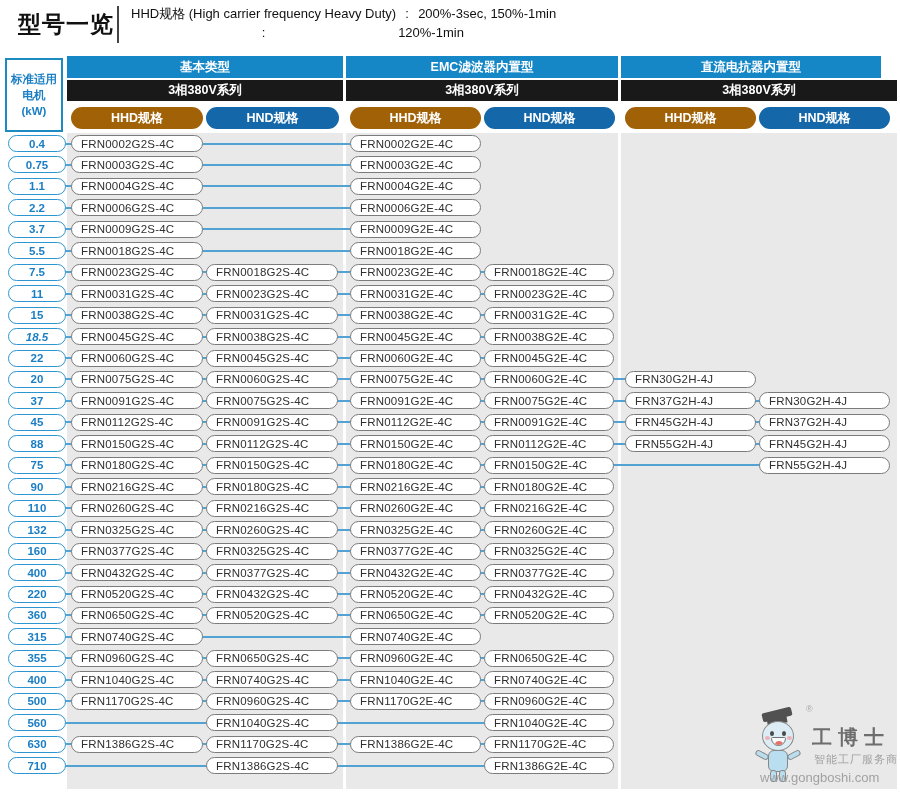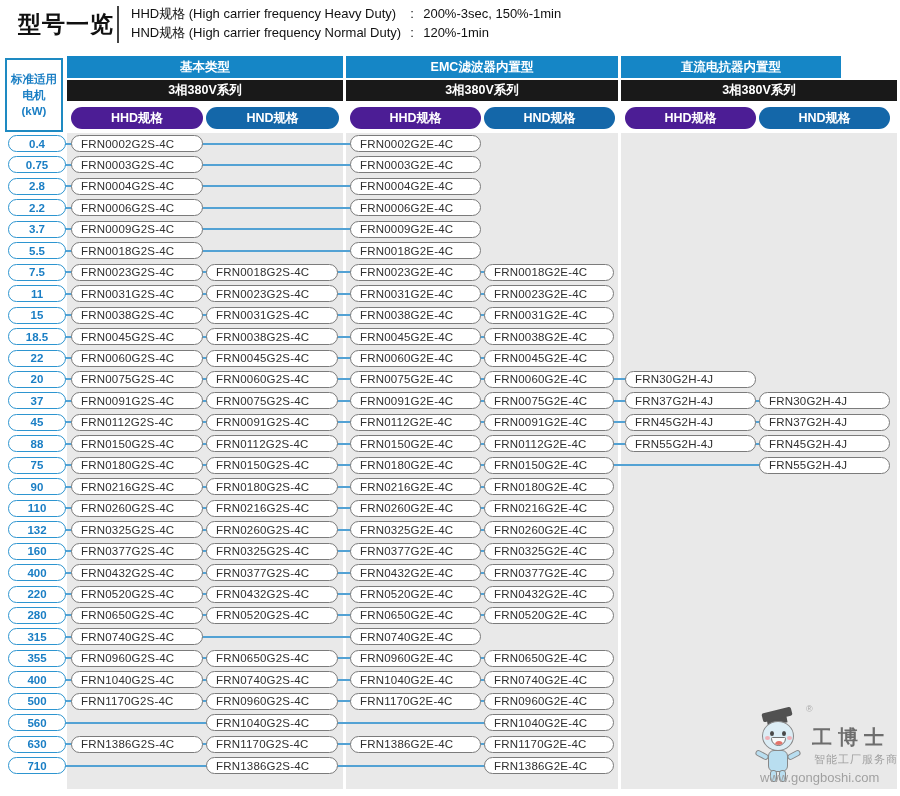--- a/index.html
+++ b/index.html
@@ -15,21 +15,21 @@
   .legend .sep { text-align:center; }
 
   
   .motor-box { position:absolute; left:5px; top:58px; width:58px; height:74px; background:#fff; border:2px solid #1e8ac2; display:flex; flex-direction:column; justify-content:center; align-items:center; gap:1px; }
   .motor-box div { font-size:11.5px; font-weight:700; color:#1b7fc4; line-height:15px; white-space:nowrap; }
 
   
   .grp-title { position:absolute; top:56px; height:22px; background:#1586c6; color:#fff; font-size:12.5px; font-weight:700; display:flex; align-items:center; justify-content:center; }
   .grp-series { position:absolute; top:80px; height:21px; background:#191919; color:#fff; font-size:12.5px; font-weight:700; display:flex; align-items:center; justify-content:center; }
   .hdr-pill { position:absolute; top:107px; height:22px; border-radius:11px; color:#fff; font-size:12.5px; font-weight:700; display:flex; align-items:center; justify-content:center; }
-  .hdr-pill.hhd { background:#4c1d95; }
+  .hdr-pill.hhd { background:#a16207; }
   .hdr-pill.hnd { background:#1467a9; }
 
   
   .panel { position:absolute; top:133px; height:656px; background:#e9e9e9; }
 
   
   .kw-pill { position:absolute; height:17px; background:#fff; border:1.5px solid #2d95d0; border-radius:9px; color:#1a7ec4; font-size:11.5px; font-weight:700; display:flex; align-items:center; justify-content:center; z-index:2; }
   .model-pill { position:absolute; height:17px; background:#fff; border:1px solid #7b7b7b; border-radius:9px; color:#2f2f2f; font-size:11.5px; display:flex; align-items:center; padding-left:9px; white-space:nowrap; z-index:2; letter-spacing:0.2px; }
   .conn { position:absolute; height:2px; background:#53a2d4; z-index:1; }
 
@@ -60,21 +60,20 @@
 <body>
 
 <div class="stage">
 
   <div class="page-title">型号一览</div>
   <div class="title-divider"></div>
   <div class="legend">
     <span>HHD规格 (High carrier frequency Heavy Duty)</span>
     <span class="sep">:</span>
     <span>200%-3sec, 150%-1min</span>
-    <span>HND规格 (High carrier frequency Normal Duty)</span>
     <span class="sep">:</span>
     <span>120%-1min</span>
   </div>
 
   <div class="motor-box">
     <div>标准适用</div>
     <div>电机</div>
     <div>(kW)</div>
   </div>
 
@@ -83,38 +82,38 @@
   <div class="hdr-pill hhd" style="left:71px;  width:132px;">HHD规格</div>
   <div class="hdr-pill hnd" style="left:206px; width:133px;">HND规格</div>
   <div class="panel" style="left:67px; width:276px;"></div>
 
   <div class="grp-title" style="left:346px; width:272px;">EMC滤波器内置型</div>
   <div class="grp-series" style="left:346px; width:272px;">3相380V系列</div>
   <div class="hdr-pill hhd" style="left:350px; width:131px;">HHD规格</div>
   <div class="hdr-pill hnd" style="left:484px; width:131px;">HND规格</div>
   <div class="panel" style="left:346px; width:272px;"></div>
 
-  <div class="grp-title" style="left:621px; width:220px;">直流电抗器内置型</div>
+  <div class="grp-title" style="left:621px; width:260px;">直流电抗器内置型</div>
   <div class="grp-series" style="left:621px; width:276px;">3相380V系列</div>
   <div class="hdr-pill hhd" style="left:625px; width:131px;">HHD规格</div>
   <div class="hdr-pill hnd" style="left:759px; width:131px;">HND规格</div>
   <div class="panel" style="left:621px; width:276px;"></div>
 
   <div>
       <div class="kw-pill" style="left: 8px; top: 135px; width: 58px;">0.4</div>
       <div class="conn" style="left: 64px; top: 142.5px; width: 9px;"></div>
       <div class="model-pill" style="left: 71px; top: 135px; width: 132px;">FRN0002G2S-4C</div>
       <div class="conn" style="left: 201px; top: 142.5px; width: 151px;"></div>
       <div class="model-pill" style="left: 350px; top: 135px; width: 131px;">FRN0002G2E-4C</div>
       <div class="kw-pill" style="left: 8px; top: 156.4px; width: 58px;">0.75</div>
       <div class="conn" style="left: 64px; top: 163.9px; width: 9px;"></div>
       <div class="model-pill" style="left: 71px; top: 156.4px; width: 132px;">FRN0003G2S-4C</div>
       <div class="conn" style="left: 201px; top: 163.9px; width: 151px;"></div>
       <div class="model-pill" style="left: 350px; top: 156.4px; width: 131px;">FRN0003G2E-4C</div>
-      <div class="kw-pill" style="left: 8px; top: 177.9px; width: 58px;">2.8</div>
+      <div class="kw-pill" style="left: 8px; top: 177.9px; width: 58px;">1.1</div>
       <div class="conn" style="left: 64px; top: 185.4px; width: 9px;"></div>
       <div class="model-pill" style="left: 71px; top: 177.9px; width: 132px;">FRN0004G2S-4C</div>
       <div class="conn" style="left: 201px; top: 185.4px; width: 151px;"></div>
       <div class="model-pill" style="left: 350px; top: 177.9px; width: 131px;">FRN0004G2E-4C</div>
       <div class="kw-pill" style="left: 8px; top: 199.3px; width: 58px;">2.2</div>
       <div class="conn" style="left: 64px; top: 206.8px; width: 9px;"></div>
       <div class="model-pill" style="left: 71px; top: 199.3px; width: 132px;">FRN0006G2S-4C</div>
       <div class="conn" style="left: 201px; top: 206.8px; width: 151px;"></div>
       <div class="model-pill" style="left: 350px; top: 199.3px; width: 131px;">FRN0006G2E-4C</div>
       <div class="kw-pill" style="left: 8px; top: 220.8px; width: 58px;">3.7</div>
@@ -147,21 +146,21 @@
       <div class="model-pill" style="left: 484px; top: 285.1px; width: 130px;">FRN0023G2E-4C</div>
       <div class="kw-pill" style="left: 8px; top: 306.6px; width: 58px;">15</div>
       <div class="conn" style="left: 64px; top: 314.1px; width: 9px;"></div>
       <div class="model-pill" style="left: 71px; top: 306.6px; width: 132px;">FRN0038G2S-4C</div>
       <div class="conn" style="left: 201px; top: 314.1px; width: 7px;"></div>
       <div class="model-pill" style="left: 206px; top: 306.6px; width: 132px;">FRN0031G2S-4C</div>
       <div class="conn" style="left: 336px; top: 314.1px; width: 16px;"></div>
       <div class="model-pill" style="left: 350px; top: 306.6px; width: 131px;">FRN0038G2E-4C</div>
       <div class="conn" style="left: 479px; top: 314.1px; width: 7px;"></div>
       <div class="model-pill" style="left: 484px; top: 306.6px; width: 130px;">FRN0031G2E-4C</div>
-      <div class="kw-pill" style="left: 8px; top: 328px; width: 58px;">18.5</div>
+      <div class="kw-pill" style="left: 8px; top: 328px; width: 58px; font-style: italic;">18.5</div>
       <div class="conn" style="left: 64px; top: 335.5px; width: 9px;"></div>
       <div class="model-pill" style="left: 71px; top: 328px; width: 132px;">FRN0045G2S-4C</div>
       <div class="conn" style="left: 201px; top: 335.5px; width: 7px;"></div>
       <div class="model-pill" style="left: 206px; top: 328px; width: 132px;">FRN0038G2S-4C</div>
       <div class="conn" style="left: 336px; top: 335.5px; width: 16px;"></div>
       <div class="model-pill" style="left: 350px; top: 328px; width: 131px;">FRN0045G2E-4C</div>
       <div class="conn" style="left: 479px; top: 335.5px; width: 7px;"></div>
       <div class="model-pill" style="left: 484px; top: 328px; width: 130px;">FRN0038G2E-4C</div>
       <div class="kw-pill" style="left: 8px; top: 349.5px; width: 58px;">22</div>
       <div class="conn" style="left: 64px; top: 357px; width: 9px;"></div>
@@ -280,21 +279,21 @@
       <div class="model-pill" style="left: 484px; top: 564px; width: 130px;">FRN0377G2E-4C</div>
       <div class="kw-pill" style="left: 8px; top: 585.5px; width: 58px;">220</div>
       <div class="conn" style="left: 64px; top: 593px; width: 9px;"></div>
       <div class="model-pill" style="left: 71px; top: 585.5px; width: 132px;">FRN0520G2S-4C</div>
       <div class="conn" style="left: 201px; top: 593px; width: 7px;"></div>
       <div class="model-pill" style="left: 206px; top: 585.5px; width: 132px;">FRN0432G2S-4C</div>
       <div class="conn" style="left: 336px; top: 593px; width: 16px;"></div>
       <div class="model-pill" style="left: 350px; top: 585.5px; width: 131px;">FRN0520G2E-4C</div>
       <div class="conn" style="left: 479px; top: 593px; width: 7px;"></div>
       <div class="model-pill" style="left: 484px; top: 585.5px; width: 130px;">FRN0432G2E-4C</div>
-      <div class="kw-pill" style="left: 8px; top: 606.9px; width: 58px;">280</div>
+      <div class="kw-pill" style="left: 8px; top: 606.9px; width: 58px;">360</div>
       <div class="conn" style="left: 64px; top: 614.4px; width: 9px;"></div>
       <div class="model-pill" style="left: 71px; top: 606.9px; width: 132px;">FRN0650G2S-4C</div>
       <div class="conn" style="left: 201px; top: 614.4px; width: 7px;"></div>
       <div class="model-pill" style="left: 206px; top: 606.9px; width: 132px;">FRN0520G2S-4C</div>
       <div class="conn" style="left: 336px; top: 614.4px; width: 16px;"></div>
       <div class="model-pill" style="left: 350px; top: 606.9px; width: 131px;">FRN0650G2E-4C</div>
       <div class="conn" style="left: 479px; top: 614.4px; width: 7px;"></div>
       <div class="model-pill" style="left: 484px; top: 606.9px; width: 130px;">FRN0520G2E-4C</div>
       <div class="kw-pill" style="left: 8px; top: 628.3px; width: 58px;">315</div>
       <div class="conn" style="left: 64px; top: 635.8px; width: 9px;"></div>

